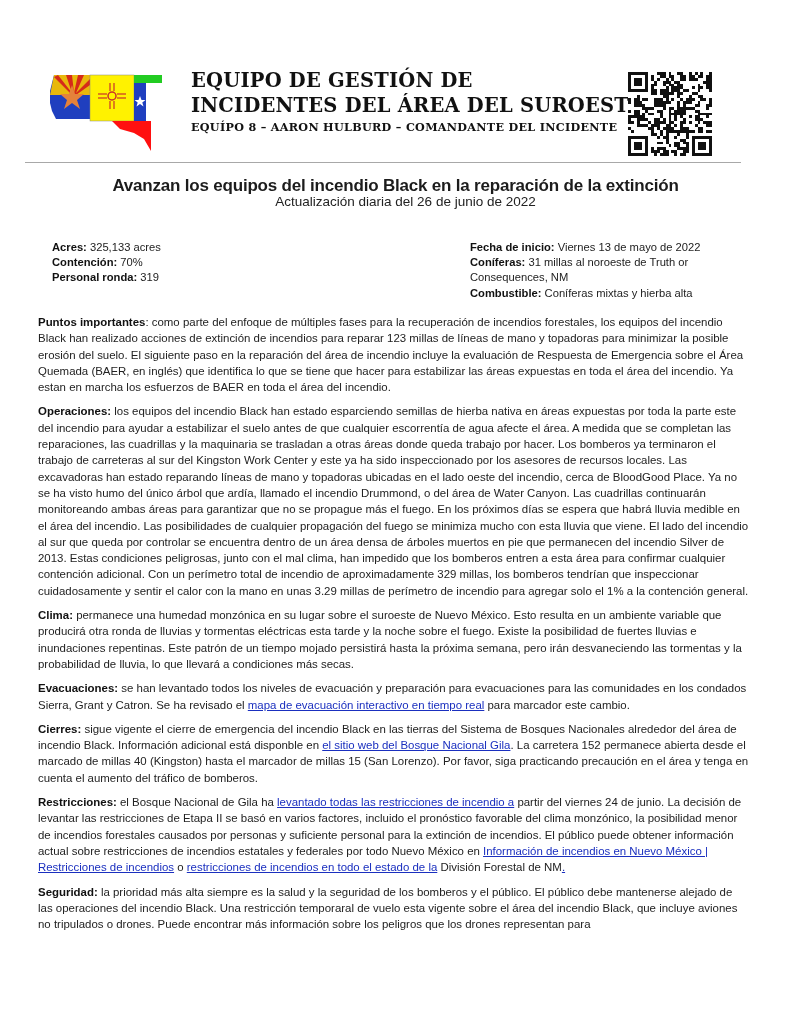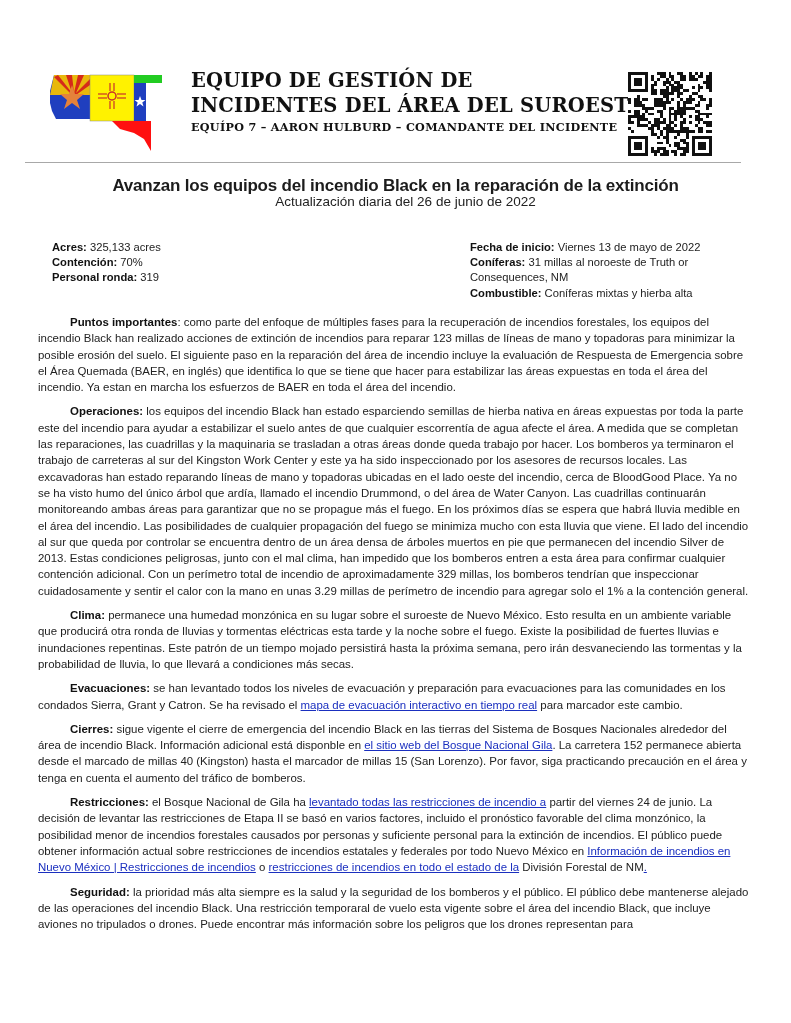--- a/index.html
+++ b/index.html
@@ -12,21 +12,21 @@
   .qr { position: absolute; left: 628px; top: 72px; width: 84px; height: 84px; }
   .divider { position: absolute; left: 25px; top: 162px; width: 716px; height: 0; border-top: 1.5px solid #a8a8a8; }
   .doc-title { position: absolute; left: 0; width: 791px; top: 176px; text-align: center; font-weight: bold; font-size: 17px; color: #1c1c1c; letter-spacing: -0.2px; }
   .doc-subtitle { position: absolute; left: 0; width: 791px; top: 194px; text-align: center; font-size: 13.5px; color: #222; padding-left: 20px; box-sizing: border-box; }
   .facts { position: absolute; top: 240px; font-size: 11.2px; line-height: 15.2px; color: #222; }
   .facts.left { left: 32px; margin-left: 20px; }
   .facts.right { left: 470px; width: 260px; }
   .facts b { color: #111; }
   .body { position: absolute; left: 38px; top: 314px; width: 712px; font-size: 11.45px; line-height: 16.3px; color: #222; }
   .body p { margin: 0 0 8px 0; }
-  .body b { color: #111; margin-left: 32px; }
+  .body b { color: #111; }
   .body a { color: #1a2fbf; text-decoration: underline; }
 </style>
 </head>
 <body>
 
 <div class="header">
   <svg class="logo" viewBox="0 0 116 78">
 
     <g>
       <polygon points="2,18 6,2 42,2 42,46 8,46 4,38 2,30" fill="#1f3fbf"></polygon>
@@ -55,21 +55,21 @@
       <rect x="86" y="10" width="12" height="40" fill="#1f3fbf"></rect>
       <rect x="98" y="10" width="5" height="40" fill="#ffffff"></rect>
       <polygon points="92,23 93.5,27 97.5,27 94.3,29.5 95.5,33.5 92,31 88.5,33.5 89.7,29.5 86.5,27 90.5,27" fill="#ffffff"></polygon>
       <polygon points="64,48 103,48 103,78 96,66 86,60 72,56" fill="#ff1010"></polygon>
     </g>
   </svg>
 
   <div class="org-title">
     <div class="l1">EQUIPO DE GESTIÓN DE</div>
     <div class="l2">INCIDENTES DEL ÁREA DEL SUROESTE</div>
-    <div class="l3">EQUÍPO 7 – AARON HULBURD  – COMANDANTE DEL INCIDENTE</div>
+    <div class="l3">EQUÍPO 8 – AARON HULBURD  – COMANDANTE DEL INCIDENTE</div>
   </div>
 
   <svg class="qr" viewBox="0 0 29 29" shape-rendering="crispEdges">
     <rect x="0" y="0" width="29" height="29" fill="#fff"></rect>
     <g fill="#111">
       <rect x="0" y="0" width="7" height="7"></rect>
         <rect x="1" y="1" width="5" height="5" fill="#fff"></rect>
         <rect x="2" y="2" width="3" height="3"></rect>
       <rect x="0" y="22" width="7" height="7"></rect>
         <rect x="1" y="23" width="5" height="5" fill="#fff"></rect>

